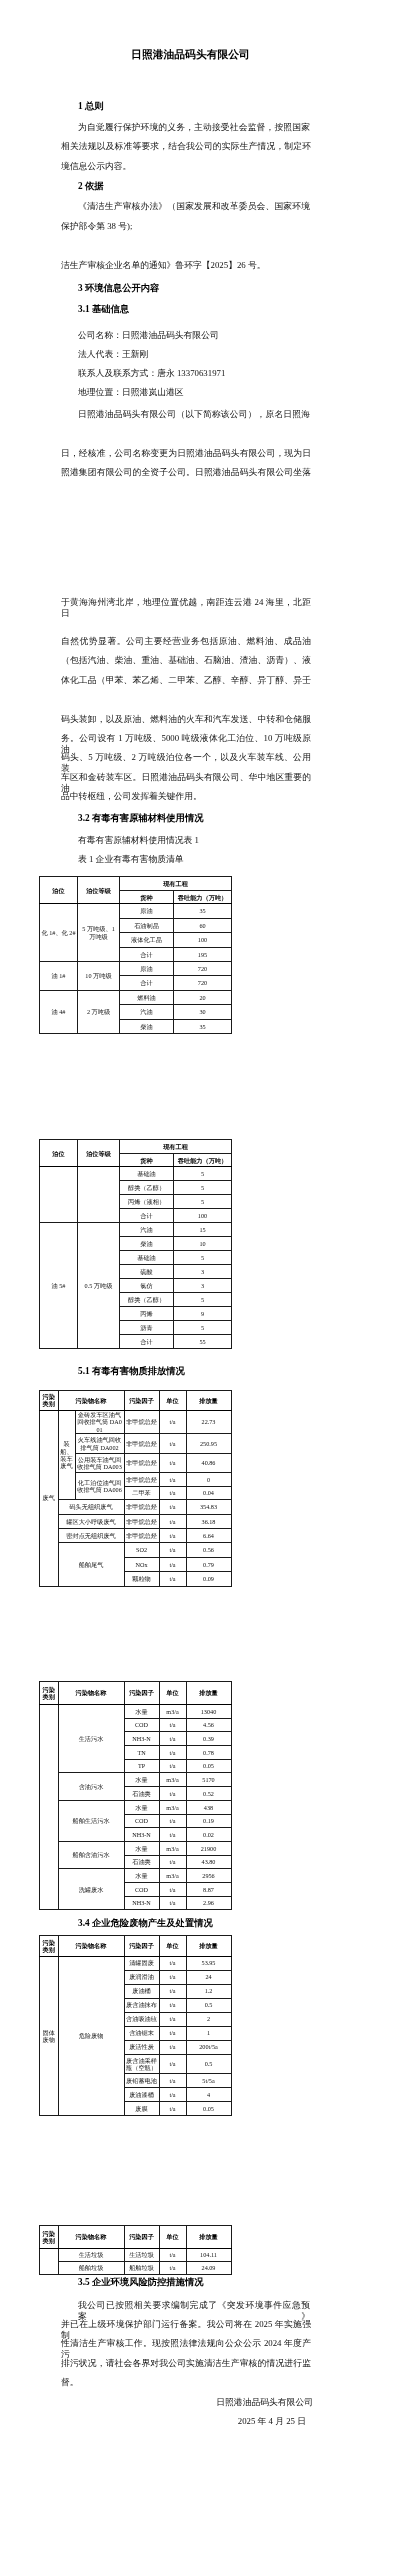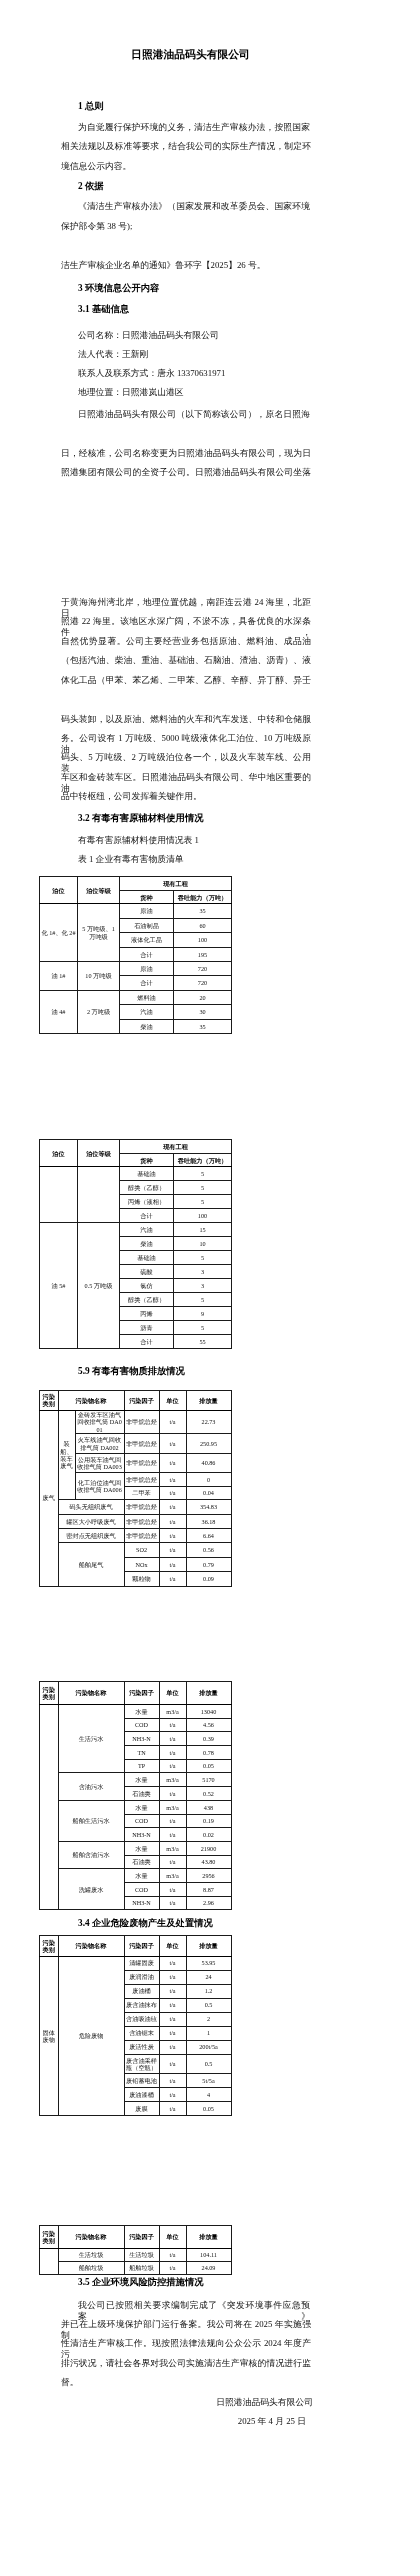--- a/index.html
+++ b/index.html
@@ -22,21 +22,21 @@
   .glabel{padding:0.5px 0.5px;}
 </style>
 </head>
 <body>
 
 <div class="page">
 
   <div class="title" style="top:47px">日照港油品码头有限公司</div>
 
   <div class="h" style="top:101px">1 总则</div>
-  <div class="line jl ind" style="top:122px">为自觉履行保护环境的义务，清洁生产审核办法，按照国家</div>
+  <div class="line jl ind" style="top:122px">为自觉履行保护环境的义务，主动接受社会监督，按照国家</div>
   <div class="line jl" style="top:141px">相关法规以及标准等要求，结合我公司的实际生产情况，制定环</div>
   <div class="line" style="top:161px">境信息公示内容。</div>
 
   <div class="h" style="top:181px">2 依据</div>
   <div class="line jl ind" style="top:201px">《清洁生产审核办法》（国家发展和改革委员会、国家环境</div>
   <div class="line" style="top:221px">保护部令第 38 号);</div>
   <div class="line" style="top:260px">洁生产审核企业名单的通知》鲁环字【2025】26 号。</div>
 
   <div class="h" style="top:283px">3 环境信息公开内容</div>
   <div class="h" style="top:304px">3.1 基础信息</div>
@@ -44,21 +44,20 @@
   <div class="line ind" style="top:330px">公司名称：日照港油品码头有限公司</div>
   <div class="line ind" style="top:349px">法人代表：王新刚</div>
   <div class="line ind" style="top:368px">联系人及联系方式：唐永 13370631971</div>
   <div class="line ind" style="top:387px">地理位置：日照港岚山港区</div>
 
   <div class="line jl ind" style="top:409px">日照港油品码头有限公司（以下简称该公司），原名日照海</div>
   <div class="line jl" style="top:448px">日，经核准，公司名称变更为日照港油品码头有限公司，现为日</div>
   <div class="line jl" style="top:467px">照港集团有限公司的全资子公司。日照港油品码头有限公司坐落</div>
 
   <div class="line jl" style="top:597px">于黄海海州湾北岸，地理位置优越，南距连云港 24 海里，北距日</div>
-  <div class="line jl" style="top:616px">照港 22 海里。该地区水深广阔，不淤不冻，具备优良的水深条件，</div>
   <div class="line jl" style="top:636px">自然优势显著。公司主要经营业务包括原油、燃料油、成品油</div>
   <div class="line jl" style="top:655px">（包括汽油、柴油、重油、基础油、石脑油、渣油、沥青）、液</div>
   <div class="line jl" style="top:675px">体化工品（甲苯、苯乙烯、二甲苯、乙醇、辛醇、异丁醇、异壬</div>
   <div class="line jl" style="top:714px">码头装卸，以及原油、燃料油的火车和汽车发送、中转和仓储服</div>
   <div class="line jl" style="top:733px">务。公司设有 1 万吨级、5000 吨级液体化工泊位、10 万吨级原油</div>
   <div class="line jl" style="top:752px">码头、5 万吨级、2 万吨级泊位各一个，以及火车装车线、公用装</div>
   <div class="line jl" style="top:772px">车区和金砖装车区。日照港油品码头有限公司、华中地区重要的油</div>
   <div class="line" style="top:791px">品中转枢纽，公司发挥着关键作用。</div>
 
   <div class="h" style="top:813px">3.2 有毒有害原辅材料使用情况</div>
@@ -196,21 +195,21 @@
           <td>沥青</td>
           <td>5</td>
         </tr>
     <tr style="height:14px">
           <td>合计</td>
           <td>55</td>
         </tr>
   </tbody>
     </table>
 
-  <div class="h" style="top:1366px">5.9 有毒有害物质排放情况</div>
+  <div class="h" style="top:1366px">5.1 有毒有害物质排放情况</div>
 
   <table class="doc-table" style="top:1390px">
     <colgroup>
         <col style="width:18.5px">
         <col style="width:17px">
         <col style="width:49px">
         <col style="width:35px">
         <col style="width:27px">
         <col style="width:45px">
       </colgroup>

